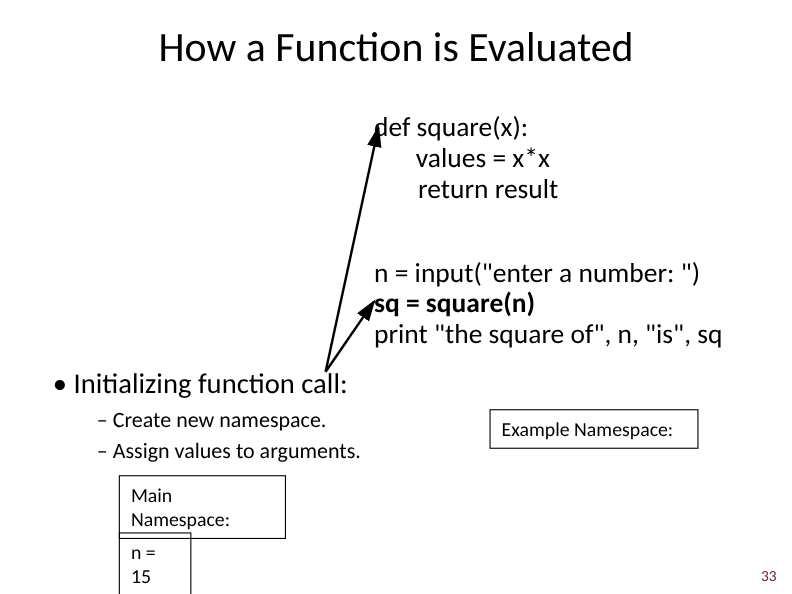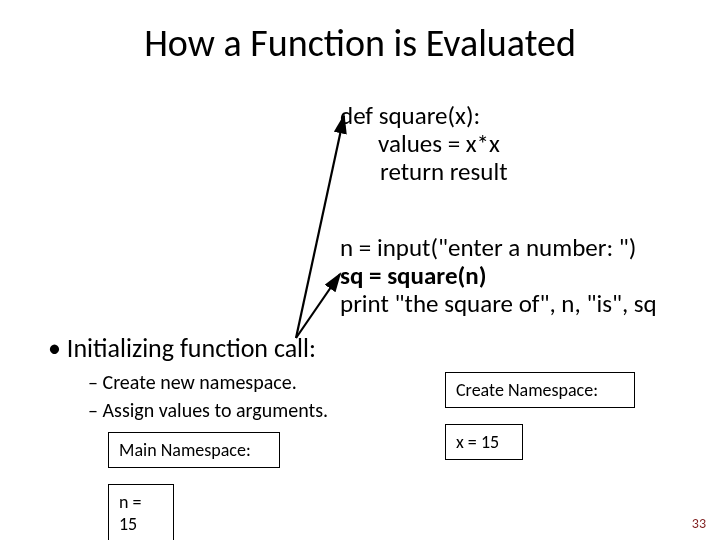--- a/index.html
+++ b/index.html
@@ -27,25 +27,24 @@
   <div class="bullet2" style="top:398px;">Assign values to arguments.</div>
 
   <div class="code" style="top:100px; left:340px;">def square(x):</div>
   <div class="code ind" style="top:128px; left:340px;">values = x*x</div>
   <div class="code ind" style="top:156px; left:340px;margin-left:40px;">return result</div>
 
   <div class="code" style="top:232px; left:340px;">n = input("enter a number: ")</div>
   <div class="code" style="top:260px; left:340px;font-weight:bold;">sq = square(n)</div>
   <div class="code" style="top:288px; left:340px;">print "the square of", n, "is", sq</div>
 
-  <div class="box" style="top:432px; left:108px; width:172px;">Main Namespace:</div>
+  <div class="box" style="top:432px; left:108px; width:152px;">Main Namespace:</div>
   <div class="box" style="top:484px; left:108px; width:66px;">n = 15</div>
 
-  <div class="box" style="top:372px; left:445px; width:190px;">Create Namespace:</div>
-  <div class="box" style="top:424px; left:445px; width:78px;">x = 15</div>
+  <div class="box" style="top:372px; left:445px; width:190px;">Example Namespace:</div>
 
   <div class="pagenum">33</div>
 
   <svg class="arrows" viewBox="0 0 720 540">
     <defs>
       <marker id="ah" markerWidth="10" markerHeight="10" refX="8" refY="3" orient="auto" markerUnits="strokeWidth">
         <path d="M0,0 L0,6 L9,3 z" fill="#000"></path>
       </marker>
     </defs>
     <line x1="296" y1="338" x2="344" y2="116" stroke="#000" stroke-width="2.2" marker-end="url(#ah)"></line>

